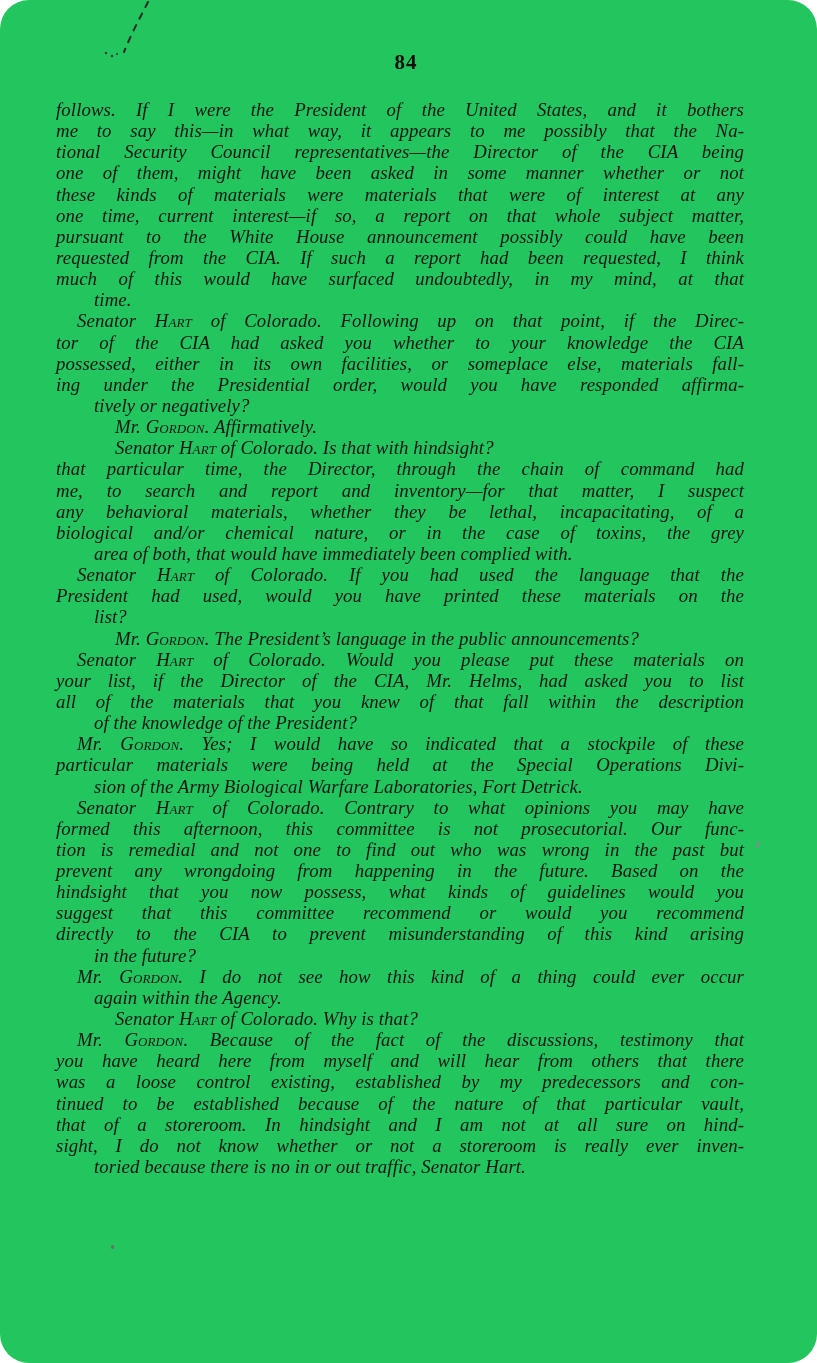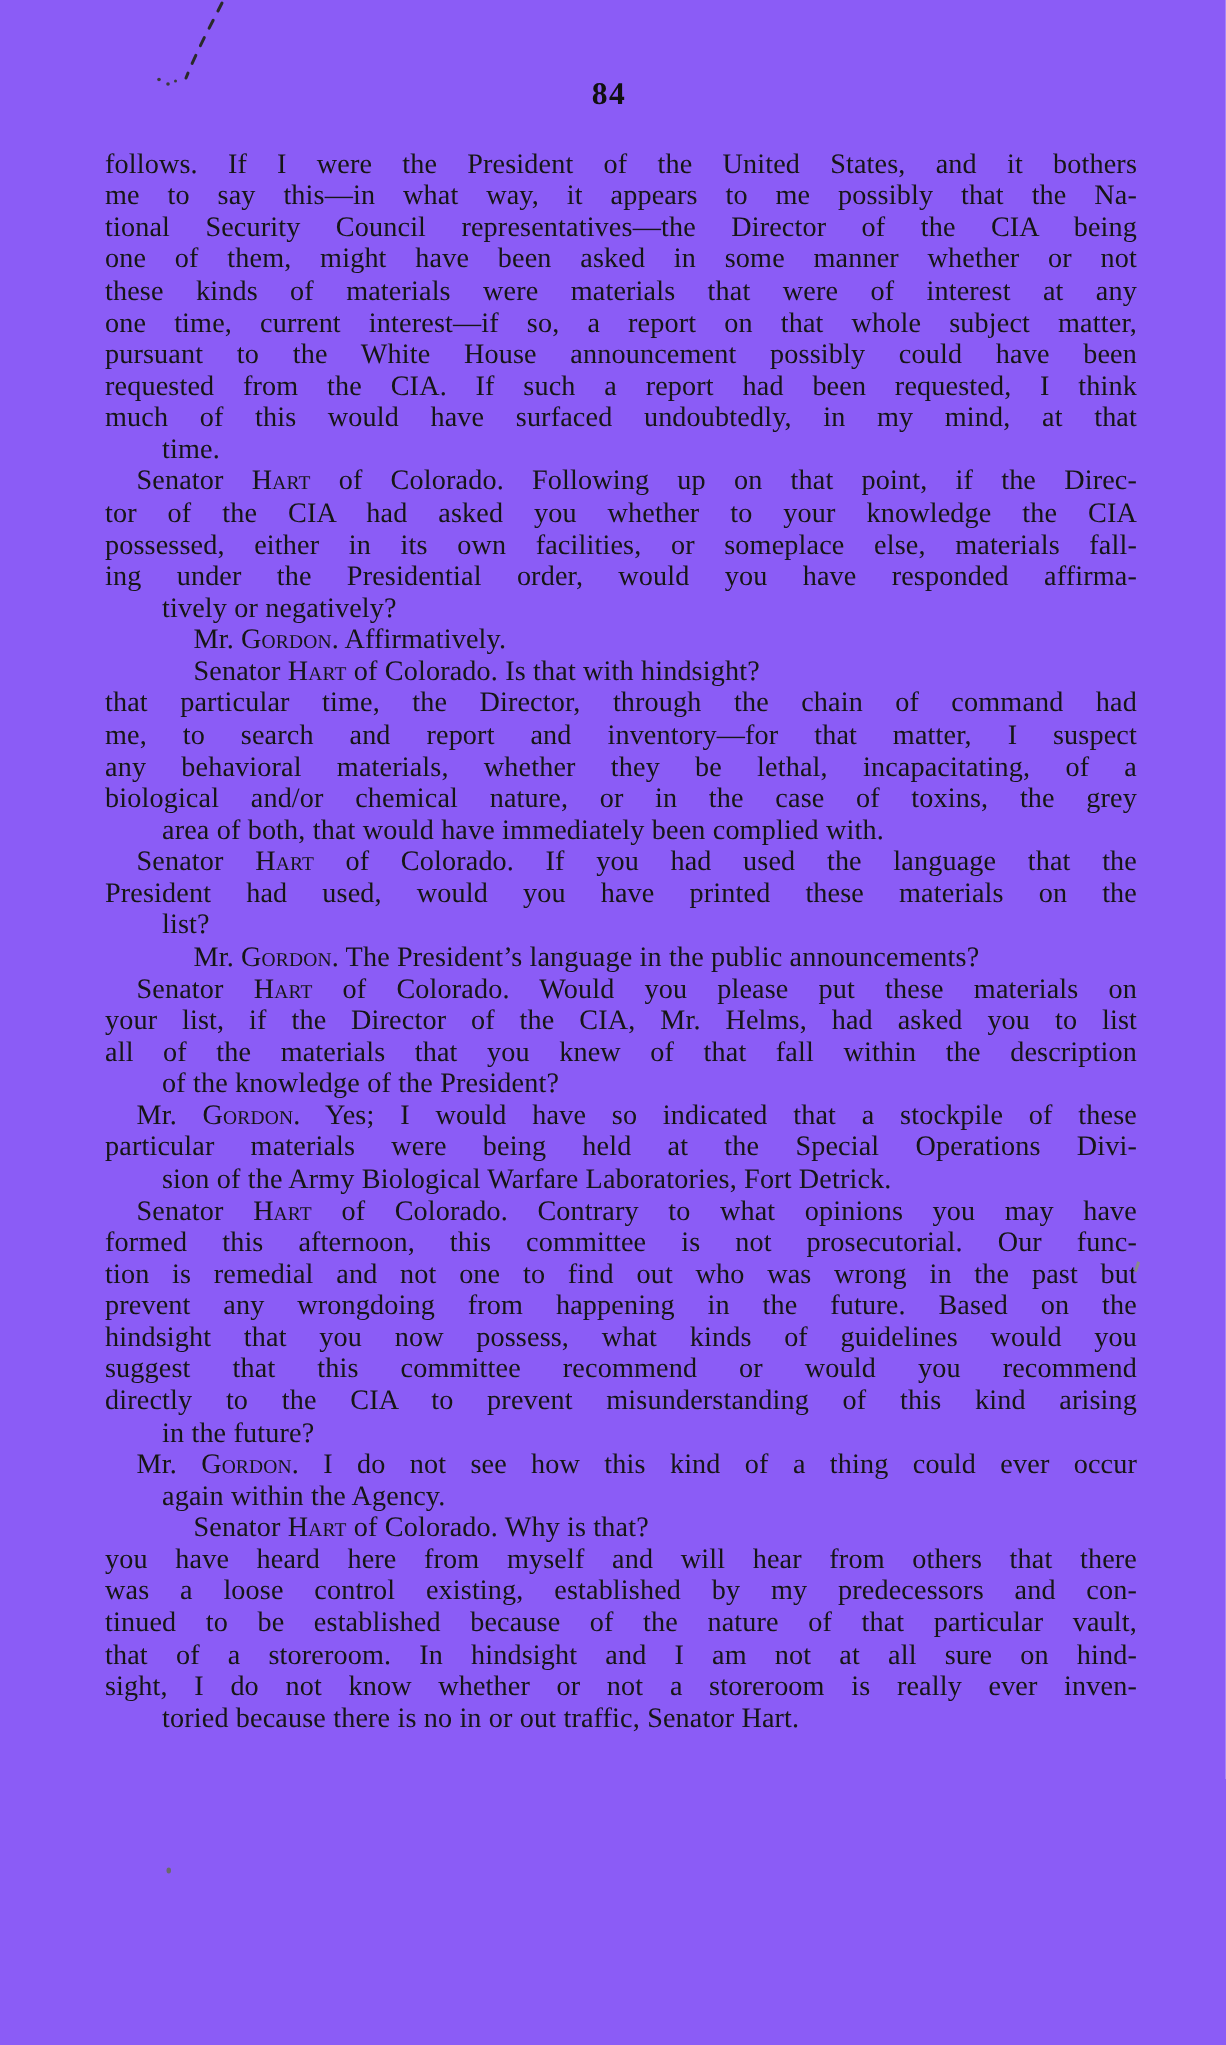--- a/index.html
+++ b/index.html
@@ -13,43 +13,45 @@
     position: relative;
     font-family: "Liberation Serif", "DejaVu Serif", serif;
     color: #161616;
     overflow: hidden;
   }
   .sheet {
     position: absolute;
     left: 0; top: 0;
     width: 817px;
     height: 1363px;
-    background: #8b5cf6;
+    background: #22c55e;
+    border-radius: 29px;
   }
   .scan-mark {
     position: absolute;
     left: 80px;
     top: 0;
   }
   .page-number {
     position: absolute;
     left: 62px;
     top: 50px;
     width: 688px;
     text-align: center;
     font-size: 21px;
     font-weight: 700;
     letter-spacing: 1px;
     color: #101010;
   }
   .text-block {
     position: absolute;
-    left: 70px;
+    left: 56px;
     top: 99px;
     width: 688px;
+    font-style: italic;
   }
   .para {
     margin: 0;
     padding: 0;
   }
   .line {
     height: 21.15px;
     line-height: 21.15px;
     font-size: 18.8px;
     text-align: justify;
@@ -160,20 +162,21 @@
         <div class="line last"><span>in the future?</span></div>
       </div>
       <div class="para">
         <div class="line first-indent"><span>Mr. </span><span class="sc">Gordon</span><span>. I do not see how this kind of a thing could ever occur</span></div>
         <div class="line last"><span>again within the Agency.</span></div>
       </div>
       <div class="para">
         <div class="line last first-indent"><span>Senator </span><span class="sc">Hart</span><span> of Colorado. Why is that?</span></div>
       </div>
       <div class="para">
+        <div class="line first-indent"><span>Mr. </span><span class="sc">Gordon</span><span>. Because of the fact of the discussions, testimony that</span></div>
         <div class="line"><span>you have heard here from myself and will hear from others that there</span></div>
         <div class="line"><span>was a loose control existing, established by my predecessors and con-</span></div>
         <div class="line"><span>tinued to be established because of the nature of that particular vault,</span></div>
         <div class="line"><span>that of a storeroom. In hindsight and I am not at all sure on hind-</span></div>
         <div class="line"><span>sight, I do not know whether or not a storeroom is really ever inven-</span></div>
         <div class="line last"><span>toried because there is no in or out traffic, Senator Hart.</span></div>
       </div>
     </div>
 
   <div class="speck speck-1"></div>

